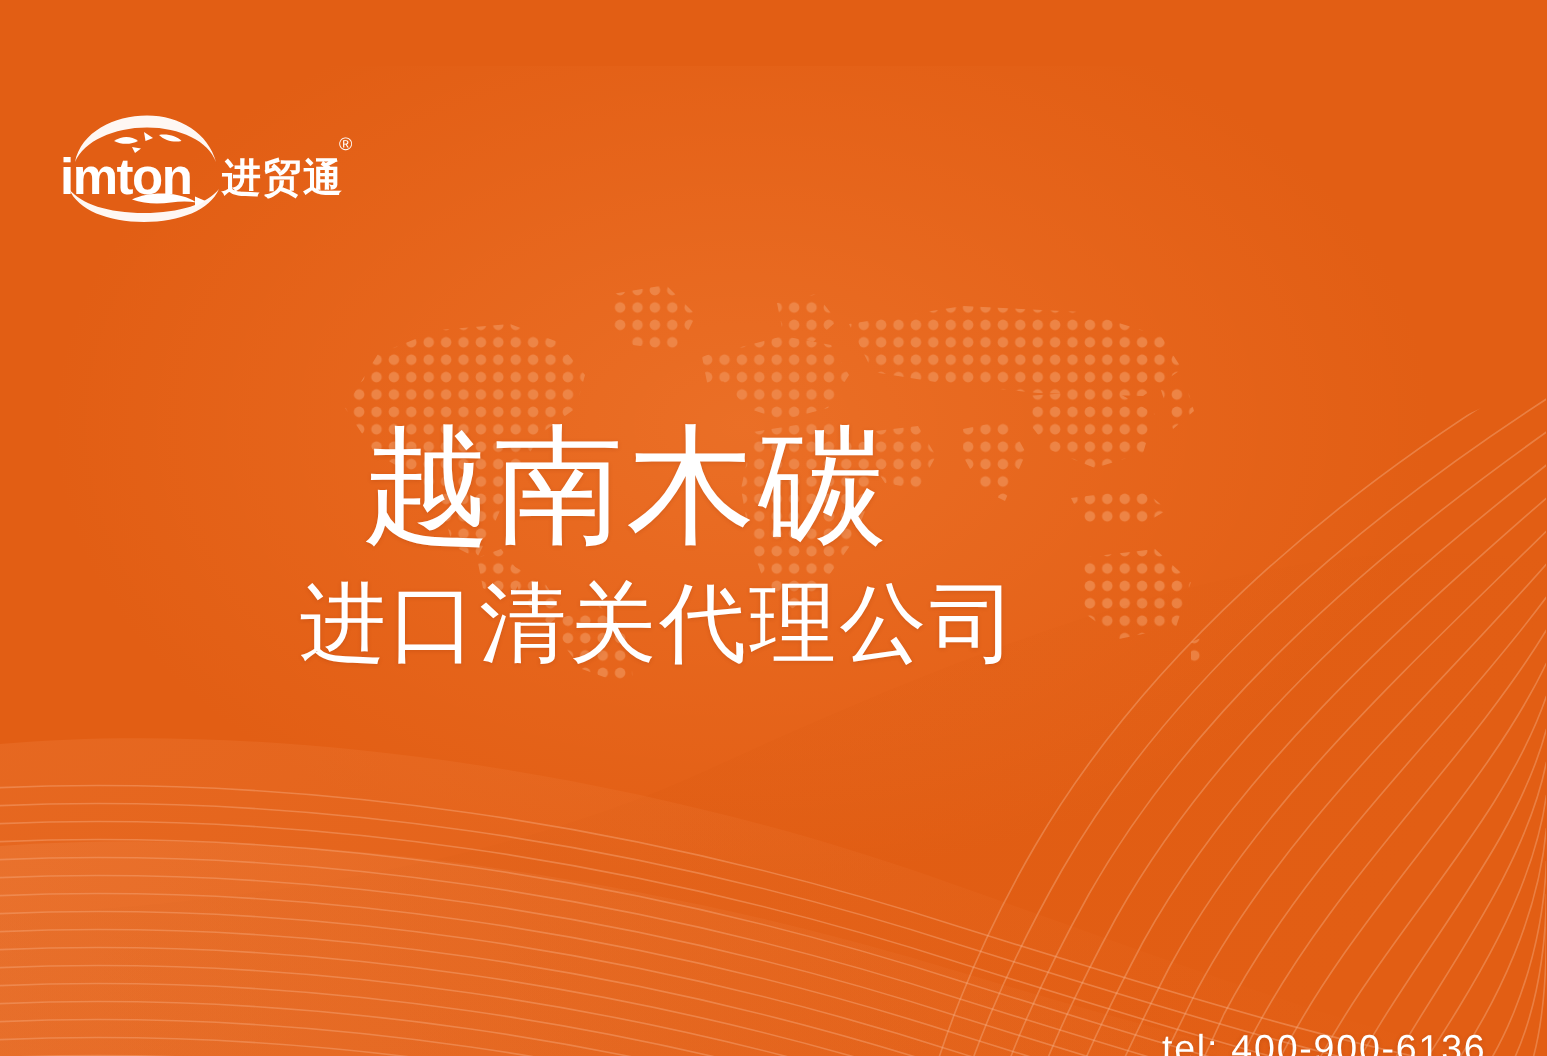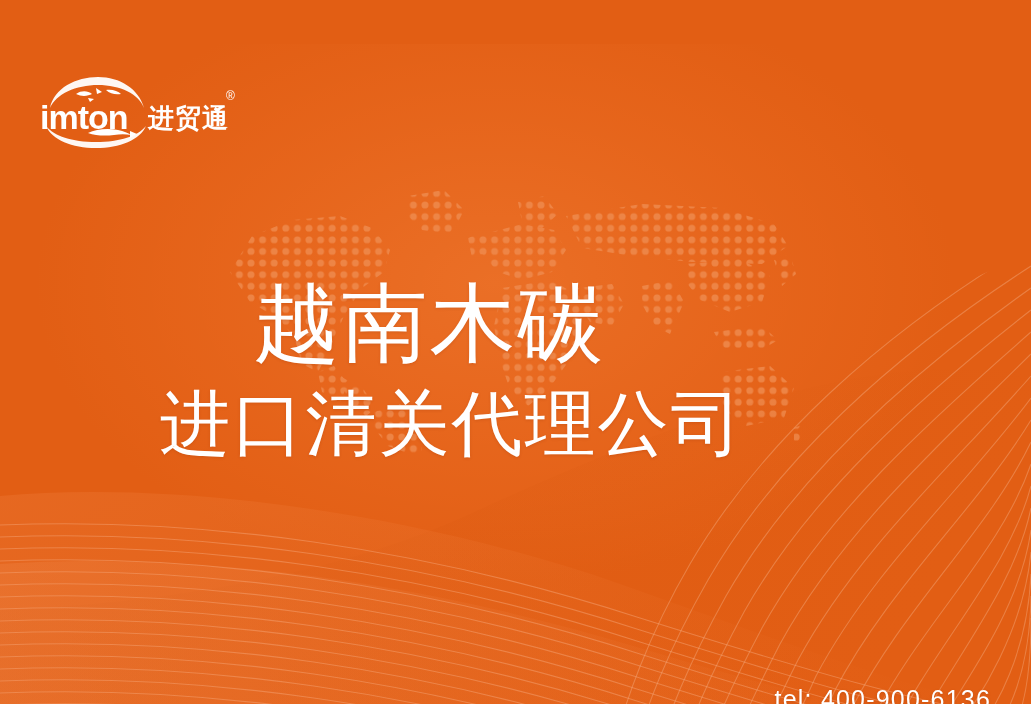--- a/index.html
+++ b/index.html
@@ -60,37 +60,37 @@
     position: absolute;
     left: 36px;
     top: 30px;
     width: 212px;
     height: 78px;
   }
 
   
   #headline {
     position: absolute;
-    left: 12px;
+    left: 0;
     top: 228px;
     width: 835px;
     text-align: center;
     color: #ffffff;
-    font-family: Liberation Serif, serif;
+    font-family: Liberation Sans, sans-serif;
     font-weight: 400;
     line-height: 1.22;
     letter-spacing: 2px;
     text-shadow: 0 1px 3px rgba(120,40,0,0.18);
   }
   #headline .line {
     display: block;
     white-space: nowrap;
   }
   #headline .line-1 { font-size: 86px; }
-  #headline .line-2 { font-size: 71px; margin-top: 4px; padding-left: 44px; }
+  #headline .line-2 { font-size: 58px; margin-top: 4px; padding-left: 44px; }
 
   
   #tel {
     position: absolute;
     right: 40px;
     bottom: 34px;
     color: #ffffff;
     font-size: 25px;
     font-weight: 400;
     letter-spacing: 1.2px;

